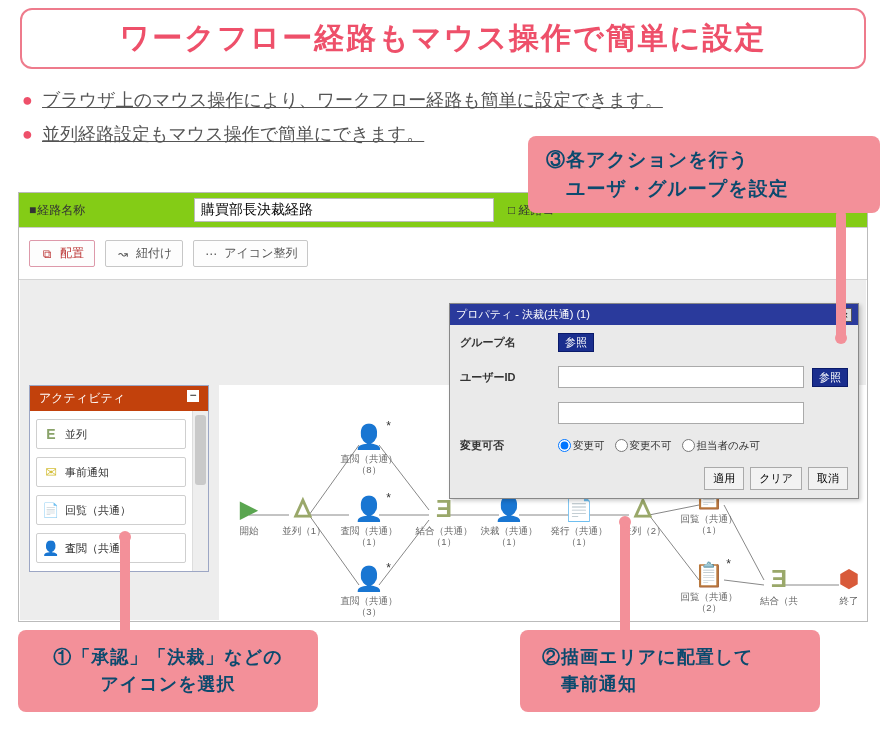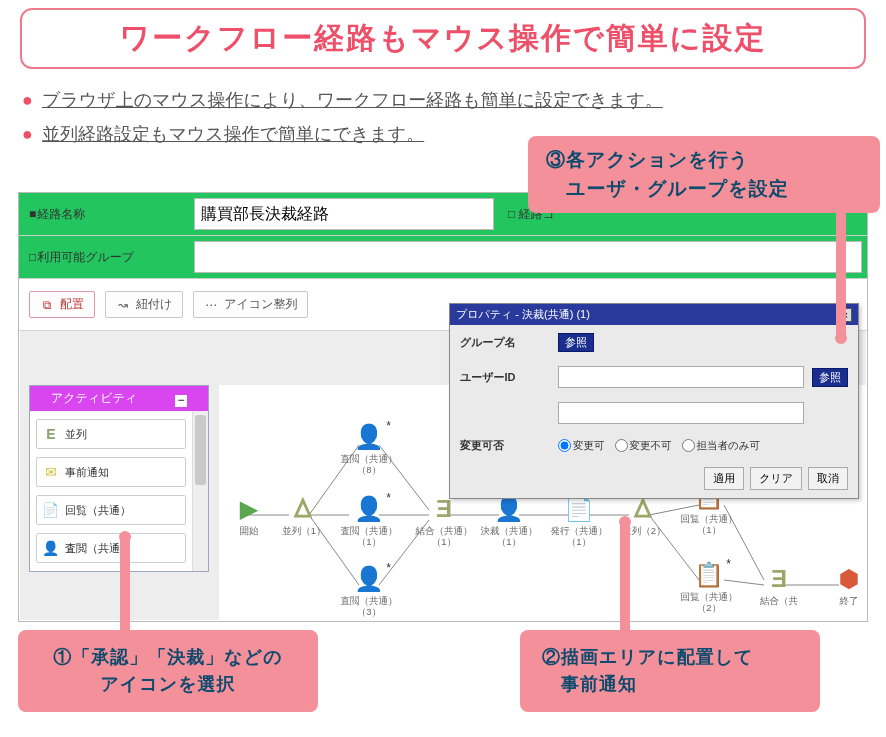--- a/index.html
+++ b/index.html
@@ -2,35 +2,35 @@
 <html><head>
 <meta charset="utf-8">
 <style>
   * { box-sizing: border-box; margin: 0; padding: 0; }
   body { font-family: "Hiragino Kaku Gothic ProN", Meiryo, sans-serif; background: #fff; width: 886px; height: 737px; position: relative; overflow: hidden; }
   .title-bar { border: 2.5px solid #ee7b8c; border-radius: 12px; margin: 8px 20px 14px; padding: 8px 0; text-align: center; color: #ee506a; font-size: 30px; font-weight: bold; letter-spacing: 2px; }
   .bullets { margin: 0 22px 10px; font-size: 18px; color: #555; line-height: 1.9; }
   .bullets li { list-style: none; position: relative; padding-left: 20px; text-decoration: underline; }
   .bullets li::before { content: "●"; color: #ee506a; position: absolute; left: 0; top: 0; }
   .app { position: absolute; left: 18px; top: 192px; width: 850px; height: 430px; background: #ededed; border: 1px solid #bbb; box-shadow: 0 0 0 1px #fff inset; }
-  .form-row { display: flex; align-items: stretch; border-bottom: 1px solid #ccc; background: #22c55e; font-size: 12px; }
+  .form-row { display: flex; align-items: stretch; border-bottom: 1px solid #ccc; background: #84cc16; font-size: 12px; }
   .form-row .lbl { width: 170px; padding: 8px 10px; color: #333; display:flex; align-items:center; }
   .form-row .lbl::before { content:"■ "; letter-spacing:1px; }
   .form-row .lbl.open::before { content:"□ "; }
   .form-row .fld { flex: 1; padding: 5px; display:flex; align-items:center; gap:6px; }
-  .form-row input[type=text] { background:#fff; border:1px solid #bbb; height:32px; padding:2px 6px; font-size:16px; width:100%; }
+  .form-row input[type=text] { background:#fff; border:1px solid #bbb; height:24px; padding:2px 6px; font-size:14px; width:100%; }
   .form-row .fld.split input:first-child { width: 300px; }
   .form-row .fld.split .lbl2 { padding:0 8px; color:#333; }
   .form-row .fld.split .lbl2::before { content:"□ "; }
   .toolbar { display:flex; gap:10px; padding:12px 10px; background:#fff; border-bottom:1px solid #d4d4d4; }
   .tbtn { background:#fdfdfd; border:1px solid #c7c7c7; border-radius:2px; padding:4px 10px; font-size:12px; color:#555; display:flex; align-items:center; gap:6px; cursor:pointer; }
   .tbtn.sel { border-color:#d9a; color:#b33; }
   .tbtn .ic { width:14px; height:14px; display:inline-block; }
   .panel { position:absolute; left:10px; top:192px; width:180px; border:1px solid #9ca6c4; background:#fff; }
-  .panel-hdr { background:#d946ef; color:#fff; font-size:12px; padding:4px 21px; display:flex; justify-content:space-between; align-items:flex-end; }
+  .panel-hdr { background:#c2410c; color:#fff; font-size:12px; padding:4px 9px; display:flex; justify-content:space-between; align-items:flex-start; }
   .panel-hdr .min { background:#fff; color:#000; width:12px; height:12px; line-height:10px; font-size:12px; text-align:center; cursor:pointer; }
   .panel-body { display:flex; }
   .panel-list { flex:1; padding:8px 6px; display:flex; flex-direction:column; gap:8px; max-height:200px; overflow:hidden; }
   .panel-list .item { border:1px solid #cfcfcf; background:#fff; border-radius:2px; padding:6px 6px; font-size:11px; color:#333; display:flex; align-items:center; gap:6px; cursor:grab; }
   .panel-list .item .icn { width:16px; height:16px; display:inline-flex; align-items:center; justify-content:center; font-size:14px; }
   .panel-scroll { width:16px; background:#eee; position:relative; border-left:1px solid #ddd; }
   .panel-scroll .thumb { position:absolute; left:2px; right:2px; top:4px; height:70px; background:#c9c9c9; border-radius:3px; }
   .canvas { position:absolute; left:200px; top:192px; right:0; bottom:0; background:#fff; }
   .node { position:absolute; text-align:center; font-size:10px; color:#555; width:60px; }
   .node .gly { font-size:24px; line-height:1; display:block; margin-bottom:4px; position:relative; }
@@ -89,26 +89,20 @@
 <div class="app">
 
   <div class="form-row">
     <div class="lbl">経路名称</div>
     <div class="fld split">
       <input type="text" value="購買部長決裁経路" style="">
       <span class="lbl2">経路コ</span>
     </div>
   </div>
 
-  <div class="form-row">
-    <div class="lbl open">利用可能グループ</div>
-    <div class="fld">
-        <input type="text" value="" style="">
-      </div>
-  </div>
 
 
   <div class="toolbar">
     <button class="tbtn sel">
       <span class="ic">⧉</span>
       <span>配置</span>
     </button>
     <button class="tbtn">
       <span class="ic">↝</span>
       <span>紐付け</span>

